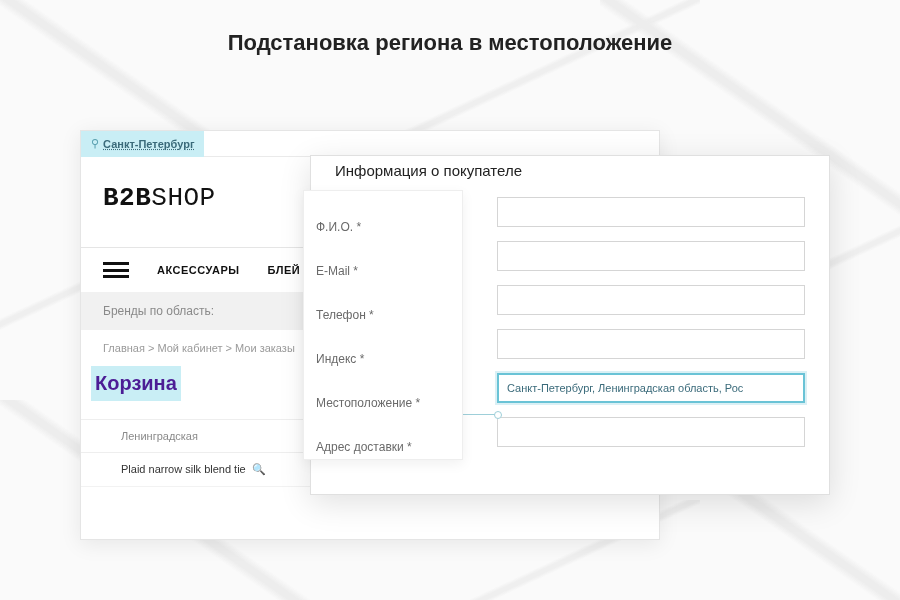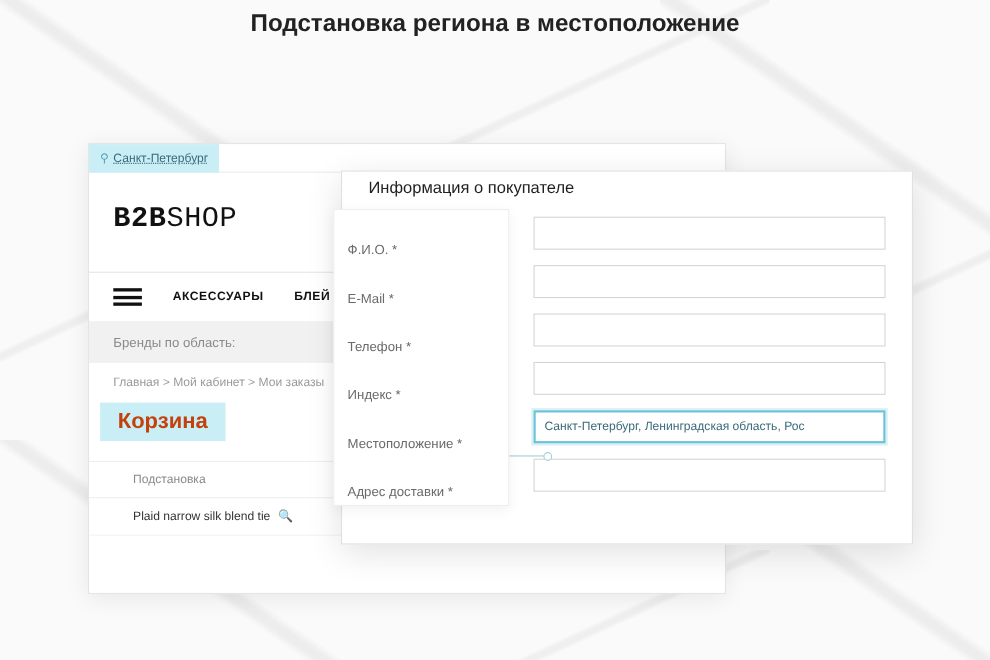--- a/index.html
+++ b/index.html
@@ -16,21 +16,21 @@
     position: absolute; inset: 0;
     background-image:
       linear-gradient(35deg, transparent 48%, #e6e6e6 49%, #e6e6e6 50%, transparent 51%),
       linear-gradient(-25deg, transparent 60%, #e8e8e8 60.5%, #e8e8e8 61%, transparent 61.5%);
     background-size: 600px 400px, 700px 500px;
     opacity: 0.6;
     pointer-events: none;
   }
   .headline {
     position: absolute;
-    top: 6px; left: 0; right: 0;
+    top: 28px; left: 0; right: 0;
     text-align: center;
     font-size: 22px;
     font-weight: bold;
     color: #222;
     line-height: 1.35;
   }
   .stage {
     position: absolute;
     top: 130px;
     left: 80px;
@@ -59,21 +59,21 @@
   .region-chip {
     background: #c9eef5;
     padding: 4px 10px;
     display: flex;
     align-items: center;
     gap: 4px;
     margin-left: -10px;
     height: 26px;
   }
   .region-chip .pin { color: #5aa0b0; font-size: 11px; }
-  .region-chip .txt { text-decoration: underline dotted; color: #3a6a7a; }
+  .region-chip .txt { text-decoration: underline dotted; color: #3a6a7a; font-weight: bold; }
   .logo-row {
     padding: 26px 22px 14px;
   }
   .logo {
     font-size: 26px;
     letter-spacing: 0.5px;
     color: #111;
     font-weight: 300;
     font-family: Liberation Mono, monospace;
   }
@@ -110,25 +110,25 @@
   }
   .brands .ico { color: #9a9a9a; text-decoration: underline; font-size: 12px; }
   .crumbs {
     padding: 12px 22px;
     font-size: 11px;
     color: #9a9a9a;
   }
   .cart-title {
     display: inline-block;
     background: #c9eef5;
-    padding: 6px 16px;
+    padding: 6px 4px;
     margin-left: 10px;
     font-size: 20px;
     font-weight: bold;
-    color: #c2410c;
+    color: #4c1d95;
   }
   .table-head {
     margin-top: 18px;
     padding: 10px 40px;
     border-top: 1px solid #eee;
     border-bottom: 1px solid #eee;
     font-size: 11px;
     color: #8a8a8a;
   }
   .table-row {
@@ -158,20 +158,21 @@
   .form h3 {
     font-size: 15px;
     font-weight: normal;
     color: #222;
     margin-bottom: 18px;
   }
   .frow {
     display: flex;
     align-items: center;
     margin-bottom: 14px;
+    gap: 12px;
   }
   .flabel {
     width: 150px;
     font-size: 12px;
     color: #6a6a6a;
   }
   .finput {
     flex: 1;
     height: 30px;
     border: 1px solid #d5d5d5;
@@ -255,21 +256,21 @@
       <span>Бренды по область:</span>
       <span class="ico">A</span>
     </div>
     <div class="crumbs">
       <span>Главная &gt; Мой кабинет &gt; Мои заказы</span>
     </div>
     <div class="cart-title">
       <span>Корзина</span>
     </div>
     <div class="table-head">
-      <span>Подстановка</span>
+      <span>Ленинградская</span>
     </div>
     <div class="table-row">
       <span>
         <span>Plaid narrow silk blend tie</span>
         <span class="mag">🔍</span>
       </span>
       <span class="sku">0101005</span>
     </div>
   </div>
 

